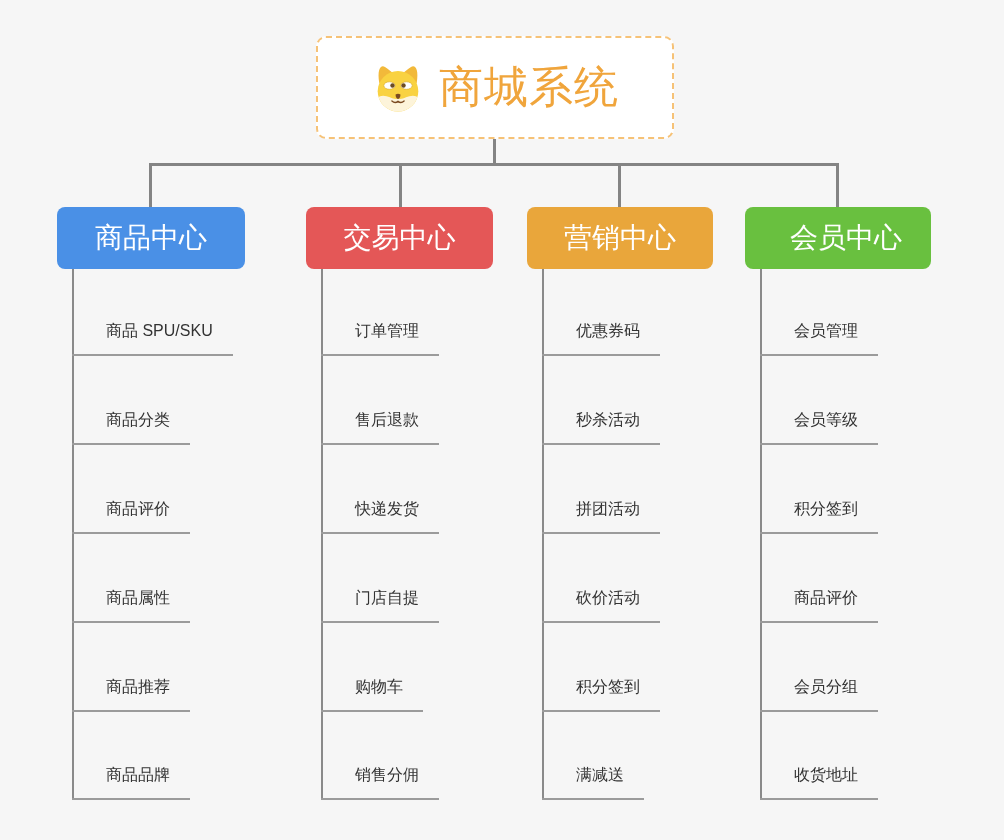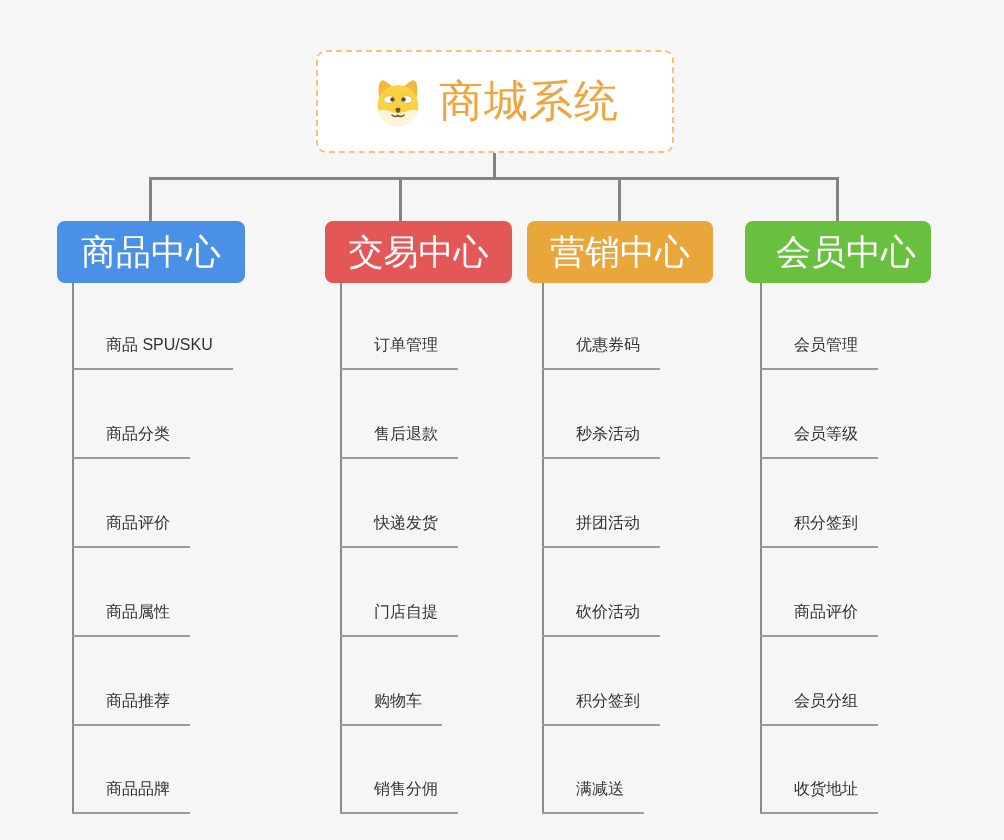--- a/index.html
+++ b/index.html
@@ -2,41 +2,41 @@
 <html><head>
 <meta charset="utf-8">
 <style>
   * { margin:0; padding:0; box-sizing:border-box; }
   html,body { width:1004px; height:840px; }
   body {
     background:#f6f6f6;
     font-family:"Liberation Sans","DejaVu Sans",sans-serif;
     overflow:hidden;
   }
-  .canvas { position:relative; width:1004px; height:788px;margin-top:14px; }
+  .canvas { position:relative; width:1004px; height:788px; }
 
   
   .conn { position:absolute; background:#848484; }
 
   
   .root-node {
     position:absolute; left:316px; top:36px; width:358px; height:103px;
     background:#ffffff; border:2px dashed #f6c277; border-radius:10px;
     display:flex; align-items:center; justify-content:center; gap:14px;
     cursor:pointer;
   }
   .root-node .title {
     font-size:44px; color:#f0a53c; letter-spacing:1px;
   }
 
   
   .branch { position:absolute; top:207px; height:610px; }
   .branch-header {
     width:100%; height:62px; border-radius:8px;
-    color:#ffffff; font-size:35px; text-align:center; line-height:62px;
+    color:#ffffff; font-size:28px; text-align:center; line-height:62px;
     cursor:pointer;
   }
   .vline {
     position:absolute; left:15px; top:62px; width:2px; height:531px;
     background:#8a8a8a;
   }
   .topic {
     position:absolute; left:15px;
     display:inline-block; white-space:nowrap;
     font-size:16px; color:#333333; line-height:26px;
@@ -84,21 +84,21 @@
     <div class="branch-header" style="background: rgb(74, 144, 230);">商品中心</div>
     <div class="vline"></div>
     <div class="topic t0">商品 SPU/SKU</div>
     <div class="topic t1">商品分类</div>
     <div class="topic t2">商品评价</div>
     <div class="topic t3">商品属性</div>
     <div class="topic t4">商品推荐</div>
     <div class="topic t5">商品品牌</div>
   </div>
 
-  <div class="branch" style="left:325px; width:187px;">
+  <div class="branch" style="left:306px; width:187px;">
     <div class="branch-header" style="background: rgb(228, 87, 87);">交易中心</div>
     <div class="vline"></div>
     <div class="topic t0">订单管理</div>
     <div class="topic t1">售后退款</div>
     <div class="topic t2">快递发货</div>
     <div class="topic t3">门店自提</div>
     <div class="topic t4">购物车</div>
     <div class="topic t5">销售分佣</div>
   </div>
 

